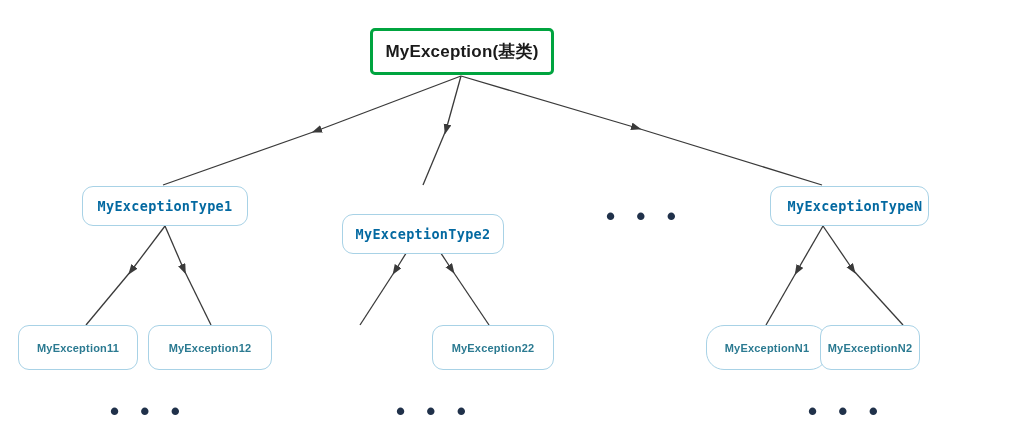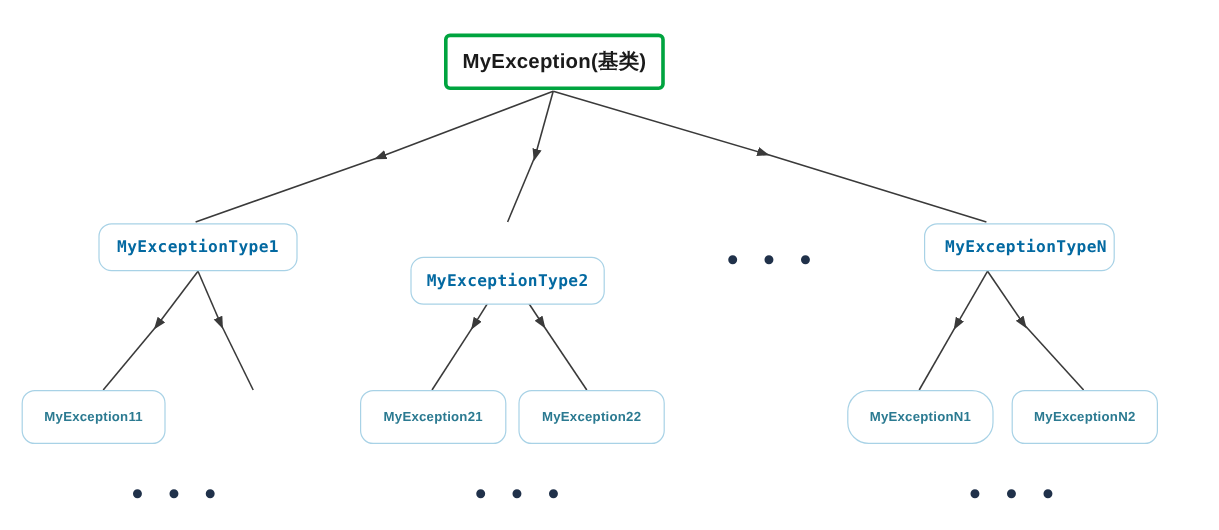--- a/index.html
+++ b/index.html
@@ -133,28 +133,28 @@
   <div class="node node-root" style="left:370px; top:28px; width:184px; height:47px;">MyException(基类)</div>
 
   <div class="node node-child" style="left:82px; top:186px; width:166px; height:40px;">MyExceptionType1</div>
 
   <div class="node node-child" style="left:342px; top:186px; width:162px; height:40px;margin-top:28px;">MyExceptionType2</div>
 
   <div class="node node-child" style="left:770px; top:186px; width:159px; height:40px;padding-left:11px;">MyExceptionTypeN</div>
 
   <div class="node node-leaf" style="left:18px; top:325px; width:120px; height:45px;">MyException11</div>
 
+  <div class="node node-leaf" style="left:148px; top:325px; width:124px; height:45px;">MyException12</div>
 
-  <div class="node node-leaf" style="left:300px; top:325px; width:122px; height:45px;">MyException21</div>
 
   <div class="node node-leaf" style="left:432px; top:325px; width:122px; height:45px;">MyException22</div>
 
   <div class="node node-leaf" style="left:706px; top:325px; width:122px; height:45px;border-radius:18px;">MyExceptionN1</div>
 
-  <div class="node node-leaf" style="left:843px; top:325px; width:122px; height:45px;">MyExceptionN2</div>
+  <div class="node node-leaf" style="left:820px; top:325px; width:100px; height:45px;">MyExceptionN2</div>
 
   <div class="ellipsis" style="left:606px; top:203px;">• • •</div>
 
   <div class="ellipsis" style="left:110px; top:398px;">• • •</div>
 
   <div class="ellipsis" style="left:396px; top:398px;">• • •</div>
 
   <div class="ellipsis" style="left:808px; top:398px;">• • •</div>
 
 </div>

